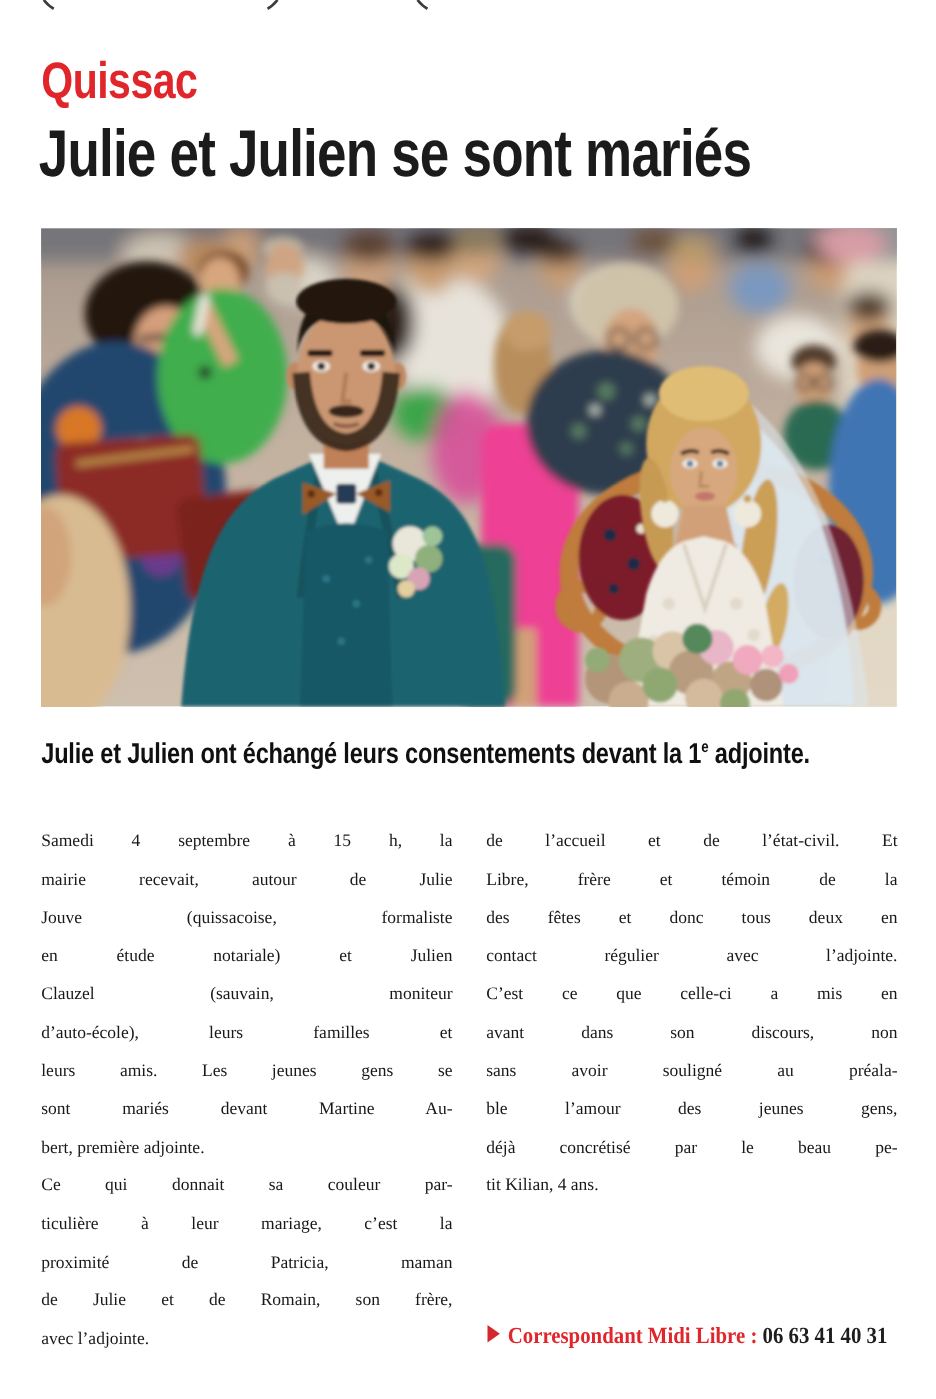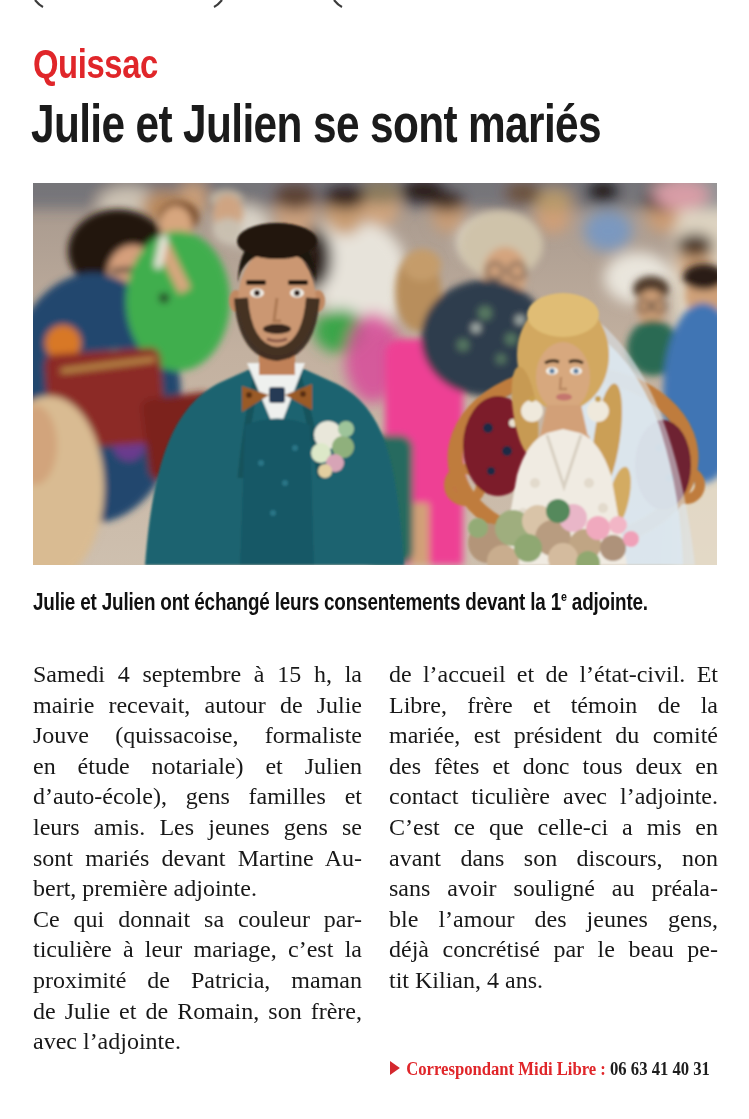--- a/index.html
+++ b/index.html
@@ -30,21 +30,21 @@
     transform:scaleX(0.82); transform-origin:left top;
   }
   .caption sup { font-size:13px; font-weight:700; }
   .article {
     position:absolute; left:33px; top:659px; width:684px;
     display:flex; gap:27px;
   }
   .column {
     width:329px; flex:0 0 329px;
     font-family:"Liberation Serif","DejaVu Serif",serif;
-    font-size:24px; line-height:30.6px; color:#181818;
+    font-size:14px; line-height:30.6px; color:#181818;
   }
   .line { text-align:justify; text-align-last:justify; -moz-text-align-last:justify; }
   .line.para-end { text-align-last:left;font-family:Liberation Serif, serif; -moz-text-align-last:left; }
   .footer {
     position:absolute; left:390px; top:1059px; white-space:nowrap;
     font-family:"Liberation Serif","DejaVu Serif",serif;
     font-size:18.5px; font-weight:700;
     transform:scaleX(0.90); transform-origin:left top;
   }
   .footer .tri {
@@ -303,36 +303,36 @@
 <div class="caption">
   <span>Julie et Julien ont échangé leurs consentements devant la 1</span><sup>e</sup><span> adjointe.</span>
 </div>
 
 <div class="article">
     <div class="column">
       <div class="line">Samedi 4 septembre à 15 h, la</div>
       <div class="line">mairie recevait, autour de Julie</div>
       <div class="line">Jouve (quissacoise, formaliste</div>
       <div class="line">en étude notariale) et Julien</div>
-      <div class="line">d’auto-école), gens familles et</div>
+      <div class="line">Clauzel (sauvain, moniteur</div>
+      <div class="line">d’auto-école), leurs familles et</div>
       <div class="line">leurs amis. Les jeunes gens se</div>
       <div class="line">sont mariés devant Martine Au-</div>
       <div class="line para-end">bert, première adjointe.</div>
       <div class="line">Ce qui donnait sa couleur par-</div>
       <div class="line">ticulière à leur mariage, c’est la</div>
       <div class="line">proximité de Patricia, maman</div>
       <div class="line">de Julie et de Romain, son frère,</div>
       <div class="line para-end">avec l’adjointe.</div>
     </div>
     <div class="column">
       <div class="line">de l’accueil et de l’état-civil. Et</div>
       <div class="line">Libre, frère et témoin de la</div>
-      <div class="line">mariée, est président du comité</div>
       <div class="line">des fêtes et donc tous deux en</div>
-      <div class="line">contact ticulière avec l’adjointe.</div>
+      <div class="line">contact régulier avec l’adjointe.</div>
       <div class="line">C’est ce que celle-ci a mis en</div>
       <div class="line">avant dans son discours, non</div>
       <div class="line">sans avoir souligné au préala-</div>
       <div class="line">ble l’amour des jeunes gens,</div>
       <div class="line">déjà concrétisé par le beau pe-</div>
       <div class="line para-end">tit Kilian, 4 ans.</div>
     </div>
   </div>
 
 <div class="footer">

